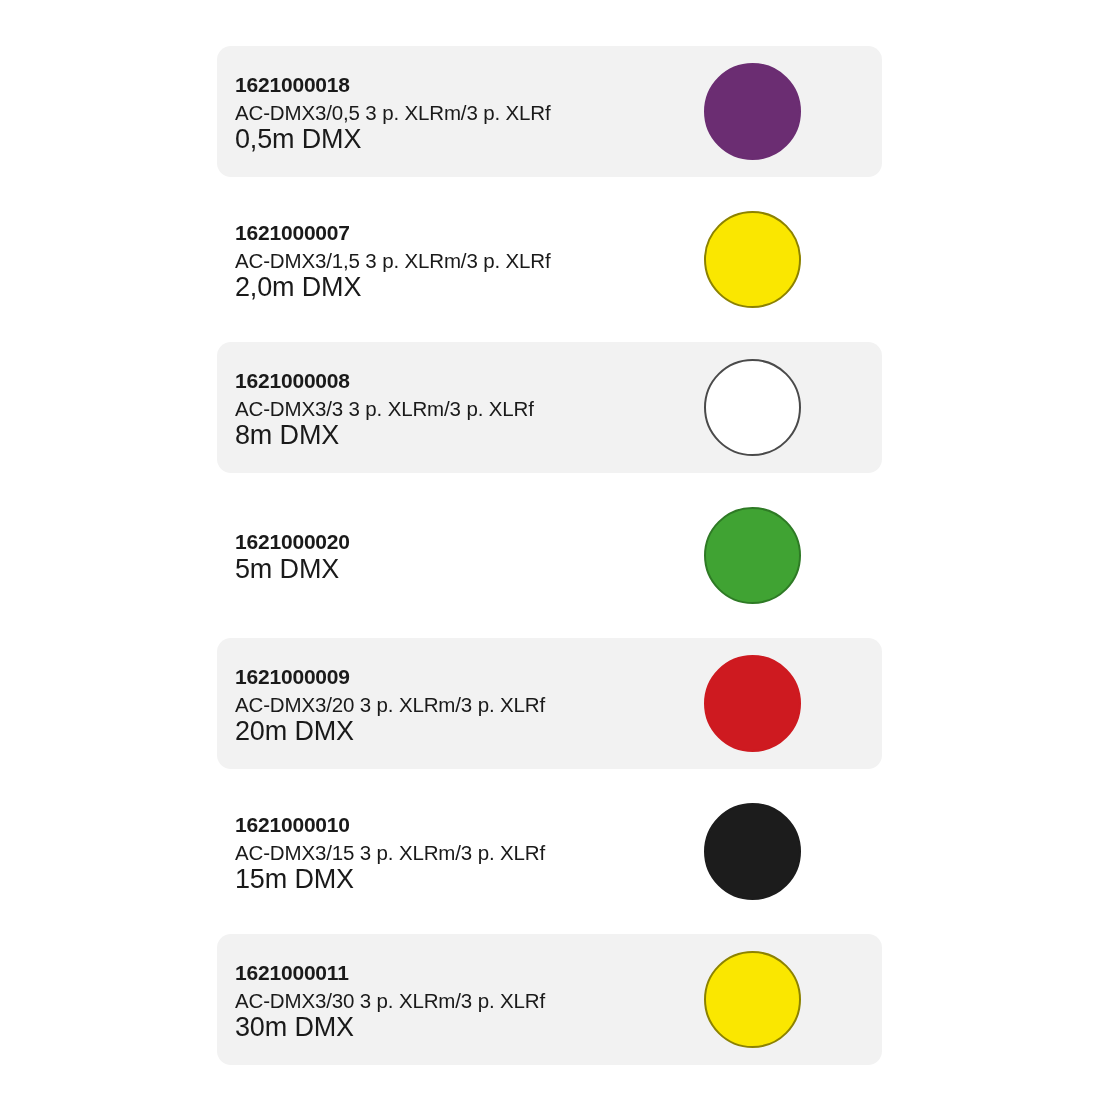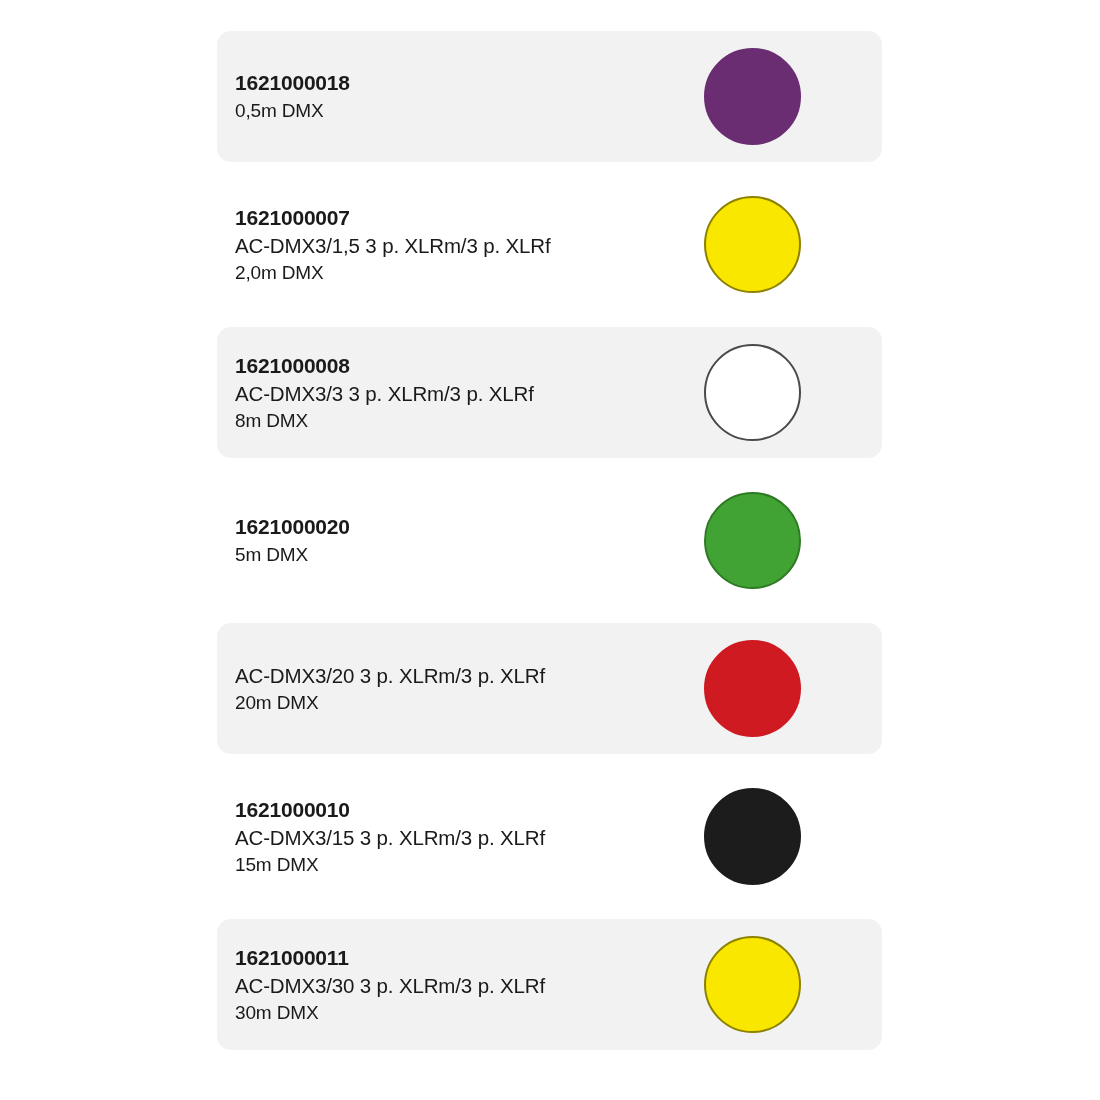--- a/index.html
+++ b/index.html
@@ -10,21 +10,21 @@
     height: 1100px;
     background: #ffffff;
     font-family: "Liberation Sans", sans-serif;
   }
 
   #product-list {
     position: relative;
     width: 1100px;
     height: 952px;
     background: #ffffff;
-    padding-top: 31px;
+    padding-top: 46px;
   }
 
   .product-row {
     position: relative;
     width: 665px;
     margin-left: 217px;
     height: 131px;
     border-radius: 14px;
     display: flex;
     align-items: center;
@@ -55,21 +55,21 @@
 
   .desc {
     font-size: 20.5px;
     font-weight: normal;
     line-height: 27px;
     white-space: nowrap;
     letter-spacing: -0.15px;
   }
 
   .length {
-    font-size: 19px;
+    font-size: 27px;
     font-weight: normal;
     line-height: 27px;
     white-space: nowrap;
     letter-spacing: -0.15px;
   }
 
   .swatch-cell {
     position: absolute;
     left: 470px;
     top: 0;
@@ -87,20 +87,21 @@
     display: block;
   }
 </style>
 </head>
 <body>
 
 <div id="product-list">
     <div class="product-row shaded">
       <div class="row-text">
         <div class="sku">1621000018</div>
+        <div class="desc">AC-DMX3/0,5 3 p. XLRm/3 p. XLRf</div>
         <div class="length">0,5m DMX</div>
       </div>
       <div class="swatch-cell">
         <span class="swatch" style="background: rgb(107, 45, 114); border: 2px solid rgb(107, 45, 114);"></span>
       </div>
     </div>
     <div class="row-spacer"></div>
     <div class="product-row">
       <div class="row-text">
         <div class="sku">1621000007</div>
@@ -128,20 +129,21 @@
         <div class="sku">1621000020</div>
         <div class="length">5m DMX</div>
       </div>
       <div class="swatch-cell">
         <span class="swatch" style="background: rgb(64, 163, 51); border: 2px solid rgb(46, 122, 37);"></span>
       </div>
     </div>
     <div class="row-spacer"></div>
     <div class="product-row shaded">
       <div class="row-text">
+        <div class="sku">1621000009</div>
         <div class="desc">AC-DMX3/20 3 p. XLRm/3 p. XLRf</div>
         <div class="length">20m DMX</div>
       </div>
       <div class="swatch-cell">
         <span class="swatch" style="background: rgb(206, 26, 32); border: 2px solid rgb(206, 26, 32);"></span>
       </div>
     </div>
     <div class="row-spacer"></div>
     <div class="product-row">
       <div class="row-text">

